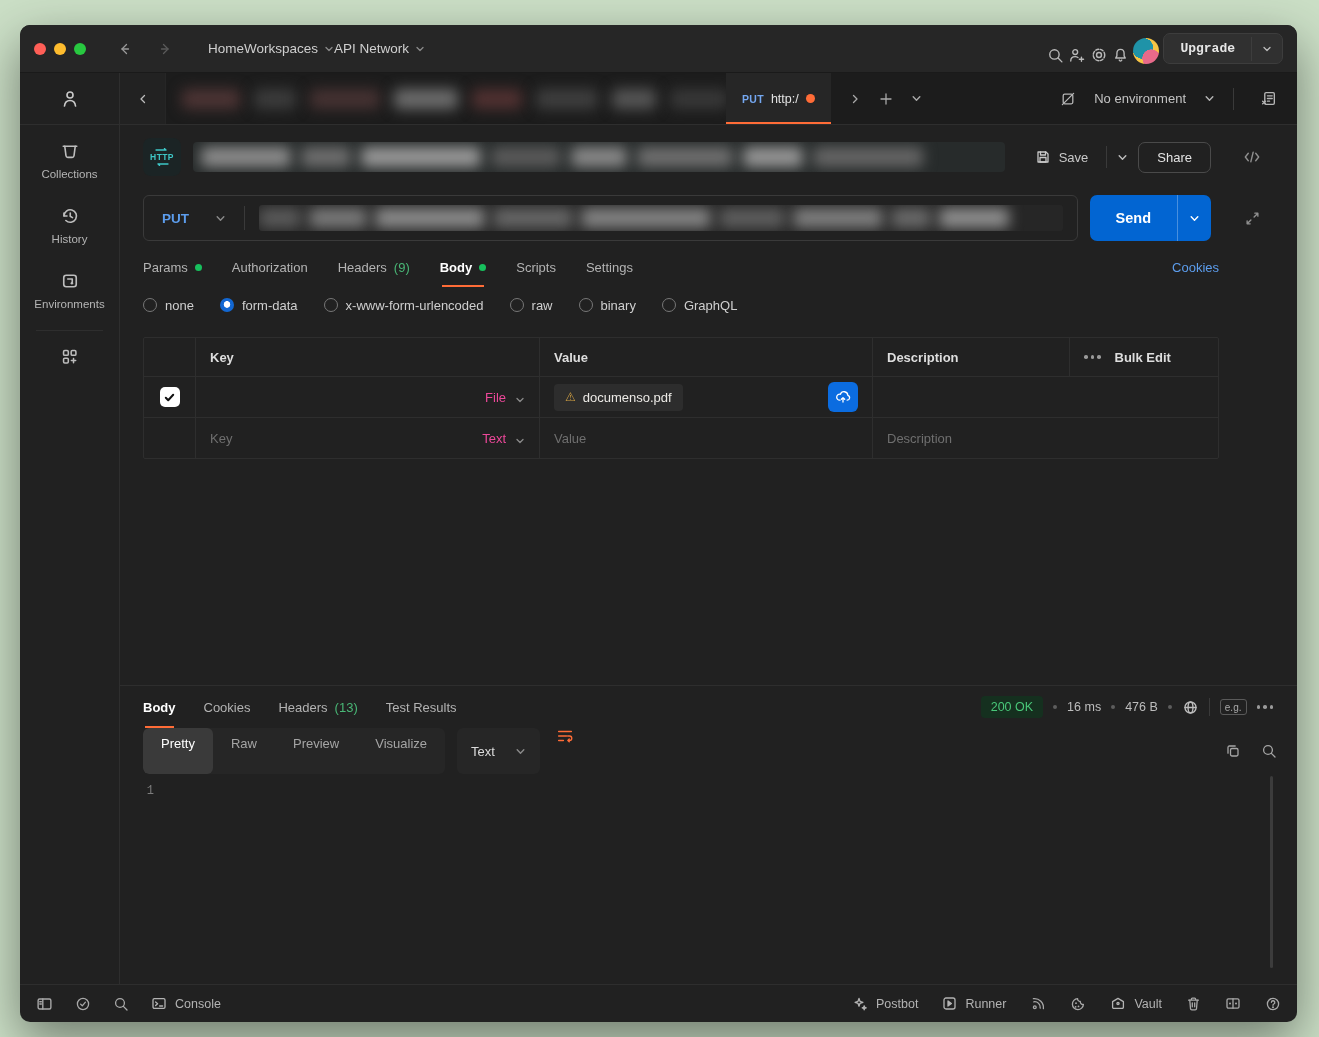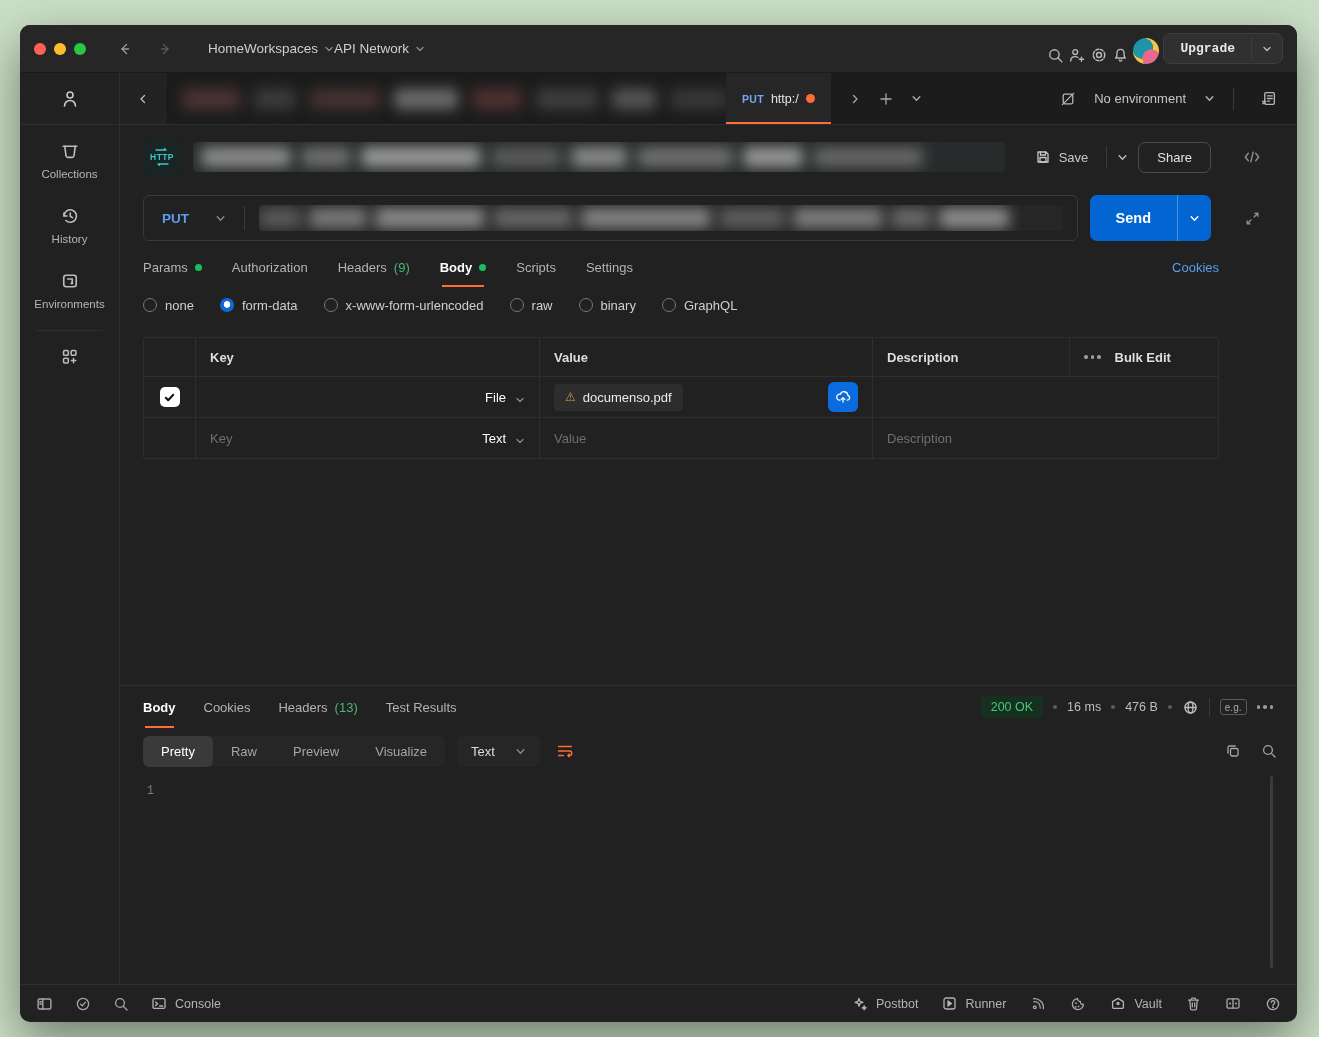--- a/index.html
+++ b/index.html
@@ -113,39 +113,39 @@
   .frow:last-child{border-bottom:none;}
   .fcell{border-right:1px solid var(--border); display:flex; align-items:center; padding:0 14px; min-height:40px;}
   .fcell:last-child{border-right:none;}
   .c-check{width:52px; justify-content:center;}
   .c-key{width:344px;}
   .c-val{width:333px;}
   .c-desc{flex:1;}
   .c-bulk{width:148px; gap:14px; color:#a5a5a5; justify-content:flex-start;}
   .fhead .fcell{color:#dedede; font-weight:600; min-height:38px;}
   .ph{color:#6f6f6f;}
-  .type-dd{margin-left:auto; display:flex; align-items:flex-end; gap:9px; color:#ffffff;}
+  .type-dd{margin-left:auto; display:flex; align-items:flex-end; gap:9px; color:#ec4899;}
   .checkbox{width:20px; height:20px; border-radius:5px; background:#fff; display:flex; align-items:center; justify-content:center;}
   .file-chip{display:flex; align-items:center; gap:7px; background:#2d2d2d; border-radius:4px; padding:6px 11px; color:#eceae6;}
   .warn{color:var(--warn); font-size:12px; line-height:1;}
   .upload-btn{margin-left:auto; width:30px; height:30px; border-radius:6px; background:#0b6ce0; color:#fff;
      display:flex; align-items:center; justify-content:center;}
   .dots3{display:flex; gap:3px;}
   .dots3 i{width:3.5px; height:3.5px; border-radius:50%; background:#9a9a9a;}
 
   .spacer{flex:1;}
 
   
   .response{flex:none; height:299px; border-top:1px solid var(--border); display:flex; flex-direction:column;}
   .resp-head{height:42px; flex:none; display:flex; align-items:center; padding:0 24px 0 23px; gap:28px; color:#b3b3b3;}
   .resp-meta{margin-left:auto; display:flex; align-items:center; gap:10px; color:#bdbdbd; font-size:12.5px;}
   .status-badge{background:#15301f; color:#49c779; border-radius:4px; padding:4px 10px; font-size:12.5px;}
   .sep-dot{width:4px; height:4px; border-radius:50%; background:#5d5d5d;}
   .eg-badge{border:1px solid #5a5a5a; border-radius:3px; font-size:10px; color:#a9a9a9; padding:1.5px 4px;}
-  .resp-toolbar{height:46px; flex:none; display:flex; align-items:center; padding:0 20px 0 23px; gap:12px;}
+  .resp-toolbar{height:46px; flex:none; display:flex; padding:0 20px 0 23px; gap:12px;}
   .seg{display:flex; background:#262626; border-radius:6px; overflow:hidden;}
   .seg .s{padding:8px 18px; color:#a5a5a5;}
   .seg .s.active{background:#3a3a3a; color:#fff; border-radius:6px;}
   .fmt-dd{display:flex; align-items:center; gap:20px; background:#262626; border-radius:6px; padding:8px 14px; color:#dcdcdc;}
   .wrap-ic{color:var(--orange); margin-left:4px;}
   .resp-tools{margin-left:auto; display:flex; align-items:center; gap:20px; color:#a5a5a5;}
   .codearea{flex:1; position:relative; display:flex; font-family:"Liberation Mono","DejaVu Sans Mono",monospace; font-size:12px;}
   .gutter{width:48px; padding:10px 14px 0 0; text-align:right; color:#7c7c7c;}
   .vscroll{position:absolute; right:24px; top:2px; width:3px; height:192px; background:#3c3c3c; border-radius:2px;}
 

